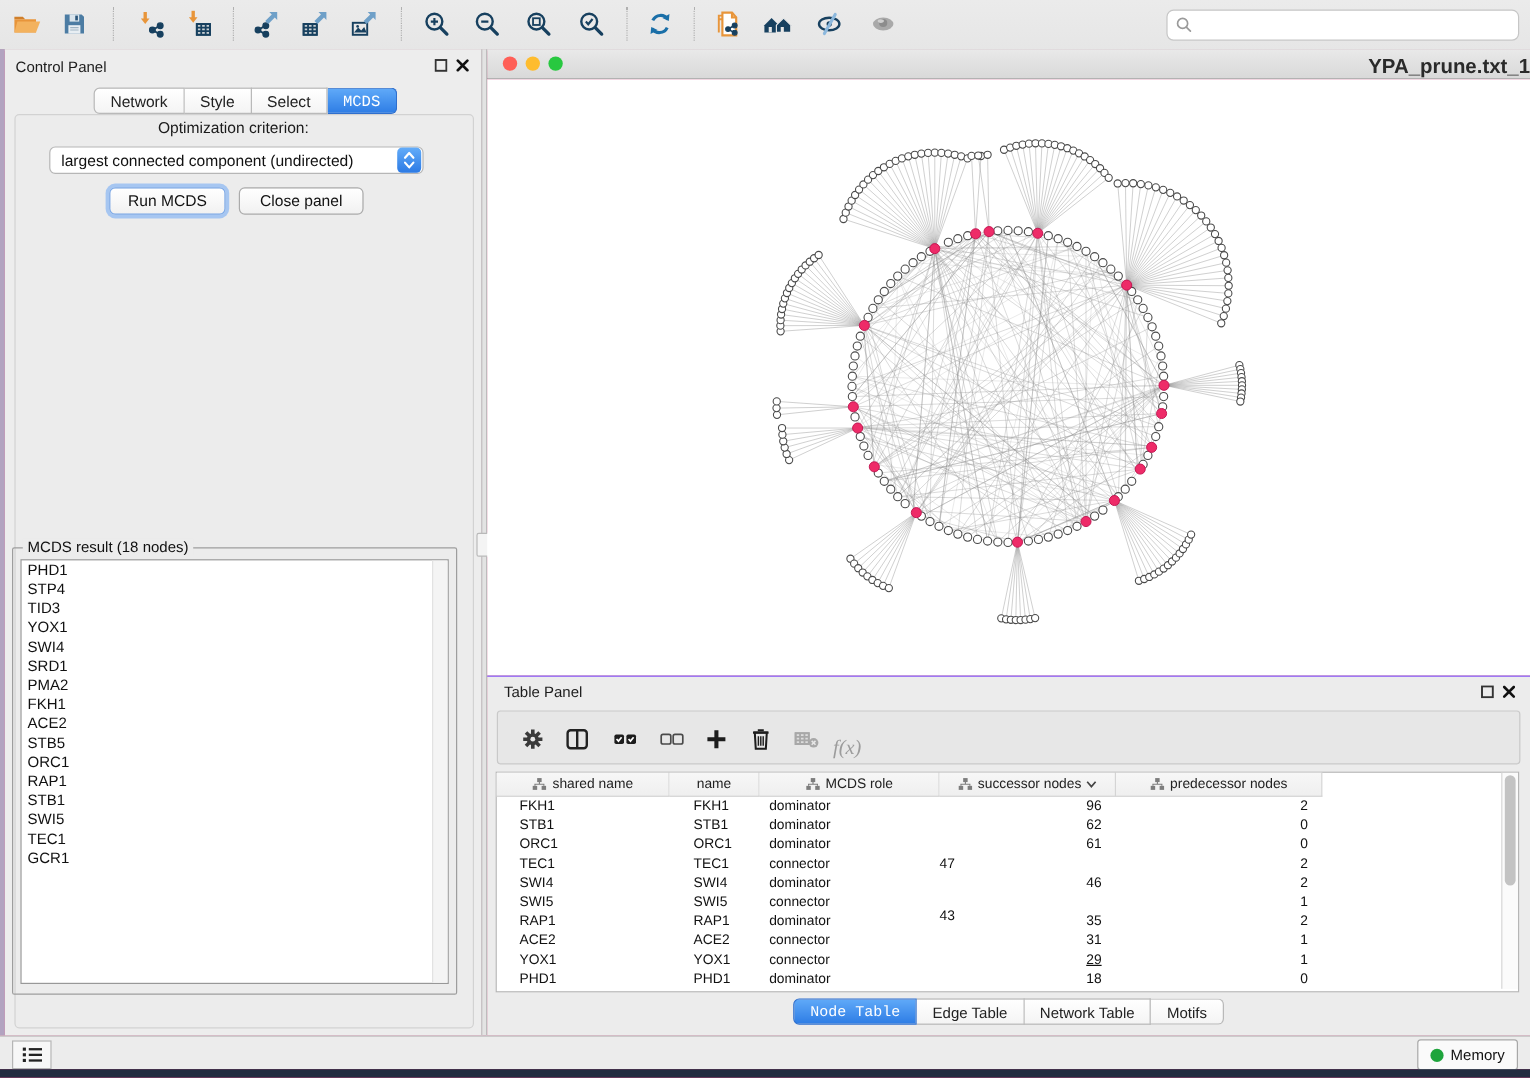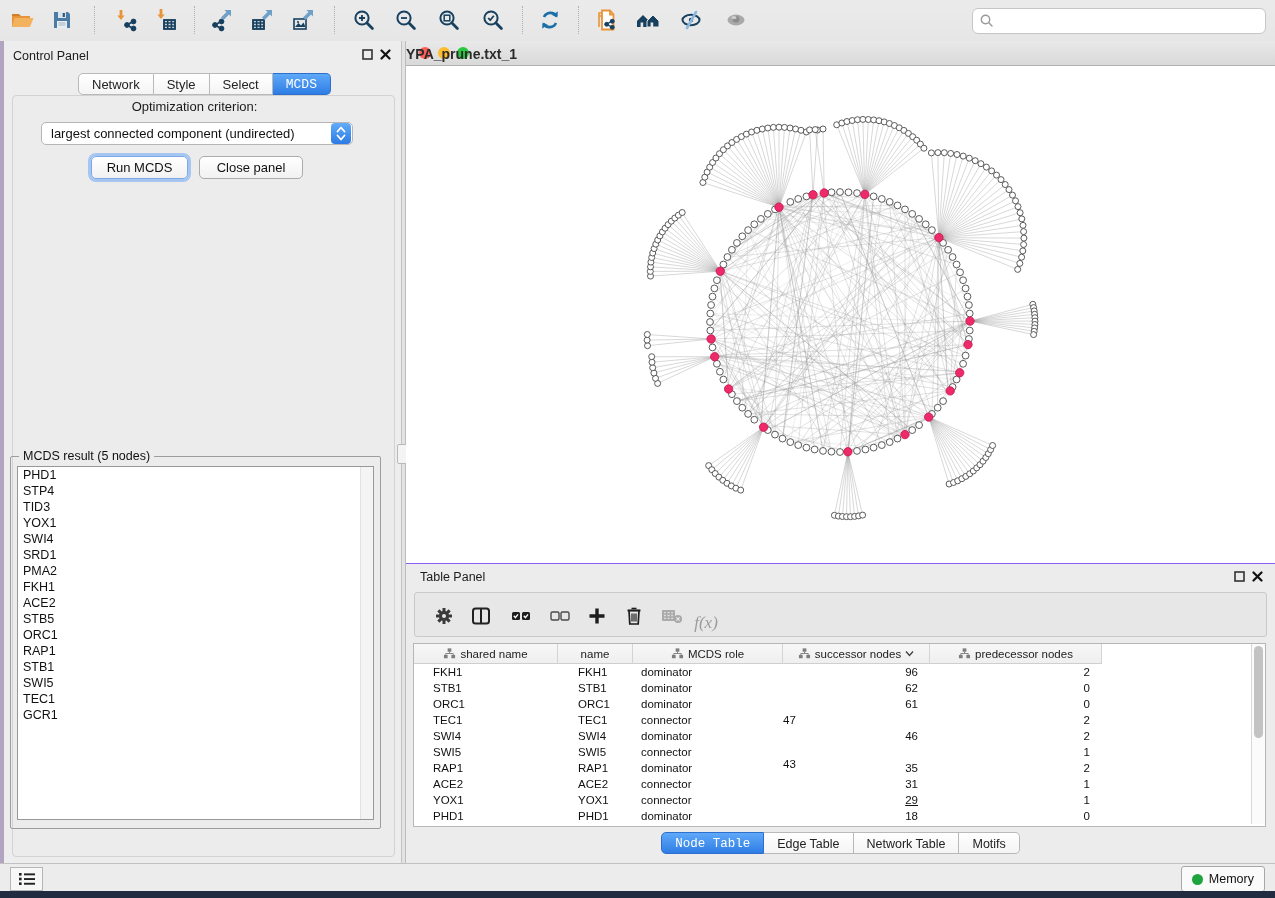--- a/index.html
+++ b/index.html
@@ -42,21 +42,21 @@
   .list-item{font-size:12.5px;color:#111;line-height:16px;padding-left:5px;}
   #result-scroll{position:absolute;right:0;top:0;width:12px;height:100%;background:#f4f4f4;border-left:1px solid #e2e2e2;}
 
   
   #v-divider{left:401px;top:41px;width:5px;height:822px;background:#e3e3e3;border-left:1px solid #c3c3c3;border-right:1px solid #bcbcbc;box-sizing:border-box;}
   #splitter-handle{left:397px;top:444px;width:11px;height:18px;background:#f4f4f4;border:1px solid #b9b9b9;border-radius:2px;}
 
   
   #network-title{left:406px;top:41px;width:869px;height:25px;background:linear-gradient(#e9e9e9,#d9d9d9);border-bottom:1px solid #b2b2b2;box-sizing:border-box;}
   .light{width:12px;height:12px;border-radius:50%;}
-  #net-title-text{position:absolute;left:0;top:5px;width:100%;text-align:left;font-size:14px;font-weight:600;color:#2a2a2a;}
+  #net-title-text{position:absolute;left:0;top:5px;width:100%;text-align:right;font-size:17px;font-weight:600;color:#2a2a2a;}
   #network-canvas{left:406px;top:66px;width:869px;height:497px;background:#ffffff;}
 
   
   #table-panel{left:406px;top:563px;width:869px;height:300px;background:#ececec;border-top:1px solid #8b5cf6;box-sizing:border-box;}
   #tp-title{position:absolute;left:14px;top:6px;font-size:12.5px;color:#1c1c1c;}
   #tp-winbtns{right:12px;top:7px;}
   #tp-toolbar{position:absolute;left:8px;top:28px;width:853px;height:45px;background:#e7e7e7;border:1px solid #c9c9c9;border-radius:3px;box-sizing:border-box;}
   .tpt-icon{position:absolute;top:6px;width:34px;height:34px;display:flex;align-items:center;justify-content:center;}
   #table-wrap{position:absolute;left:7px;top:79px;width:851px;height:182px;background:#fff;border:1px solid #b6b6b6;}
   #thead{position:absolute;left:0;top:0;height:20px;display:flex;background:#fff;}
@@ -275,21 +275,21 @@
             <path d="M1.5 6.5 L5 2.5 L8.5 6.5" fill="none" stroke="#fff" stroke-width="1.8" stroke-linecap="round" stroke-linejoin="round"></path>
           </svg>
         <svg width="10" height="8" viewBox="0 0 10 8">
             <path d="M1.5 1.5 L5 5.5 L8.5 1.5" fill="none" stroke="#fff" stroke-width="1.8" stroke-linecap="round" stroke-linejoin="round"></path>
           </svg>
       </span>
     </div>
     <button id="run-btn" class="btn">Run MCDS</button>
     <button id="close-btn" class="btn">Close panel</button>
     <div id="result-group">
-      <span id="result-legend">MCDS result (5 nodes)</span>
+      <span id="result-legend">MCDS result (18 nodes)</span>
       <div id="result-list">
         <div id="result-scroll"></div>
       <div class="list-item">PHD1</div>
           <div class="list-item">STP4</div>
           <div class="list-item">TID3</div>
           <div class="list-item">YOX1</div>
           <div class="list-item">SWI4</div>
           <div class="list-item">SRD1</div>
           <div class="list-item">PMA2</div>
           <div class="list-item">FKH1</div>

